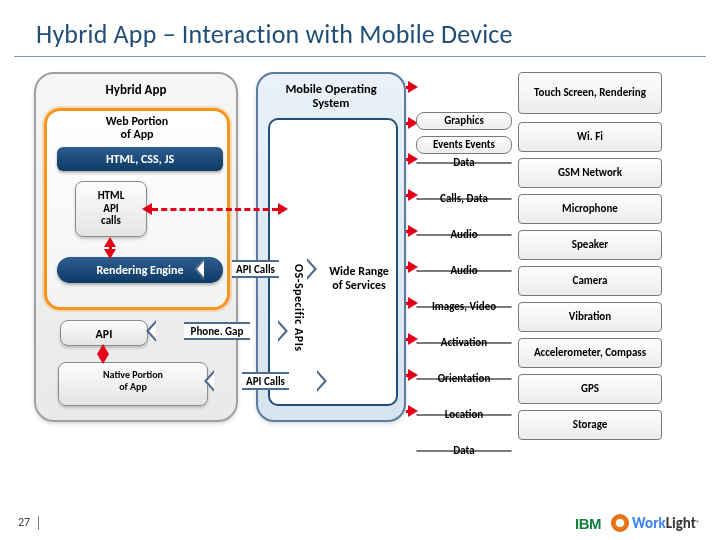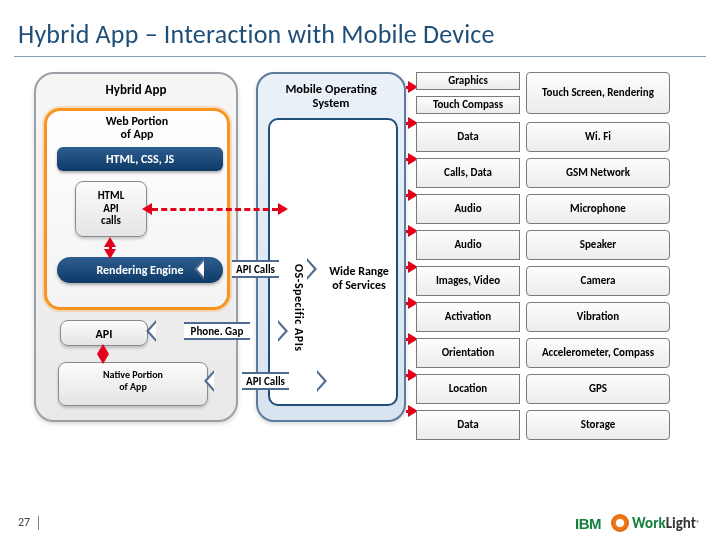--- a/index.html
+++ b/index.html
@@ -1,17 +1,17 @@
 <!DOCTYPE html>
 <html><head>
 <meta charset="utf-8">
 <style>
   * { box-sizing: border-box; margin: 0; padding: 0; }
   body { width: 720px; height: 540px; font-family: "Segoe UI", Calibri, sans-serif; background: #fff; position: relative; overflow: hidden; }
-  .title { font-size: 26px; color: #1f4e79; font-weight: 400; padding: 18px 0 6px 18px; letter-spacing: 0.2px; }
+  .title { font-size: 26px; color: #1f4e79; font-weight: 400; padding: 18px 0 6px 36px; letter-spacing: 0.2px; }
   .title-underline { height: 1px; background: #7f9db9; margin: 0 14px 8px 14px; }
   .stage { position: absolute; left: 34px; top: 72px; width: 652px; height: 408px; }
   .hybrid-panel { position: absolute; left: 0; top: 0; width: 204px; height: 350px; border: 2px solid #9aa0a6; border-radius: 20px; background: linear-gradient(#f6f6f6,#e9e9e9); box-shadow: 0 2px 4px rgba(0,0,0,0.15); }
   .hybrid-head { text-align:center; font-weight:700; font-size:13px; padding:8px 0 6px; }
   .web-portion { position:absolute; left:8px; top:34px; width:186px; height:202px; border:3px solid #f7931e; border-radius:16px; background:linear-gradient(#fff,#f3f3f3); box-shadow:0 0 0 2px rgba(247,147,30,0.25); }
   .web-head { text-align:center; font-weight:700; font-size:12px; padding:4px 0 2px; line-height:1.1; }
   .htmlcss-box { position:absolute; left:10px; top:36px; width:166px; height:24px; border-radius:6px; text-align:center; font-weight:700; font-size:12px; color:#fff; line-height:24px; background:linear-gradient(#2e5e8f,#0d3a66); box-shadow:0 2px 3px rgba(0,0,0,0.3); }
   .htmlapi-box { position:absolute; left:28px; top:70px; width:72px; height:56px; border-radius:8px; text-align:center; font-weight:700; font-size:11px; line-height:1.15; padding-top:8px; border:1px solid #8a8a8a; background:linear-gradient(#fcfcfc,#e4e4e4); box-shadow:0 2px 3px rgba(0,0,0,0.2); }
   .render-box { position:absolute; left:10px; top:146px; width:166px; height:26px; border-radius:16px; text-align:center; font-weight:700; font-size:12px; color:#fff; line-height:26px; background:linear-gradient(#2e5e8f,#0d3a66); box-shadow:0 2px 3px rgba(0,0,0,0.3); }
   .api-box { position:absolute; left:24px; top:246px; width:88px; height:26px; border-radius:8px; text-align:center; font-weight:700; font-size:12px; line-height:26px; border:1px solid #8a8a8a; background:linear-gradient(#fcfcfc,#e4e4e4); box-shadow:0 2px 3px rgba(0,0,0,0.2); }
@@ -35,29 +35,29 @@
   .dash-head-r { right:0; border-left:10px solid #e2001a; }
   .solid-arrow { position:absolute; height:6px; }
   .solid-line { position:absolute; left:10px; right:10px; top:2px; height:3px; background:#e2001a; }
   .vert-arrow { position:absolute; width:6px; }
   .vert-line { position:absolute; top:10px; bottom:10px; left:2px; width:3px; background:#e2001a; }
   .vert-head-t, .vert-head-b { position:absolute; width:0; height:0; border-left:6px solid transparent; border-right:6px solid transparent; left:-3px; }
   .vert-head-t { top:0; border-bottom:10px solid #e2001a; }
   .vert-head-b { bottom:0; border-top:10px solid #e2001a; }
   .grid { position:absolute; left:382px; top:0; width:270px; }
   .grow { display:flex; height:30px; margin-bottom:6px; }
-  .gcell-l { width:104px; border:1px solid #7a7a7a; background:linear-gradient(#fdfdfd,#ececec); font-size:11px; font-weight:700; display:flex; align-items:center; justify-content:center; border-radius:0; margin-right:6px; padding:0 4px; text-align:center; line-height:1.1; }
+  .gcell-l { width:96px; border:1px solid #7a7a7a; background:linear-gradient(#fdfdfd,#ececec); font-size:11px; font-weight:700; display:flex; align-items:center; justify-content:center; border-radius:8px; margin-right:6px; padding:0 4px; text-align:center; line-height:1.1;margin-top:40px; }
   .gcell-r { width:144px; border:1px solid #7a7a7a; background:linear-gradient(#fdfdfd,#ececec); font-size:11px; font-weight:700; display:flex; align-items:center; justify-content:center; border-radius:4px; padding:0 4px; text-align:center; line-height:1.1; }
   .slide-num { position:absolute; left:18px; bottom:10px; font-size:12px; color:#404040; }
   .slide-num::after { content:""; display:inline-block; width:1px; height:14px; background:#808080; margin-left:8px; vertical-align:middle; }
   .footer-logo { position:absolute; right:20px; bottom:8px; display:flex; align-items:center; }
   .ibm-word { font-family:"Arial Black",sans-serif; font-weight:900; font-size:15px; color:#15803d; margin-right:10px; letter-spacing:-0.5px; }
   .wl-gear { width:18px; height:18px; border-radius:50%; background:radial-gradient(#ff8b2c,#d65c00); margin-right:3px; position:relative; }
   .wl-gear::before { content:""; position:absolute; left:5px; top:5px; width:8px; height:8px; border-radius:50%; background:#fff; }
-  .wl-text1 { color:#15803d; font-weight:700; font-size:15px; }
+  .wl-text1 { color:#3b82f6; font-weight:700; font-size:15px; }
   .wl-text2 { color:#333; font-weight:700; font-size:15px; }
   .wl-tm { font-size:8px; color:#333; vertical-align:super; }
 </style>
 </head>
 <body>
 
 <div class="title">Hybrid App – Interaction with Mobile Device</div>
 <div class="title-underline"></div>
 
 <div class="stage">
@@ -168,21 +168,21 @@
         <div class="dash-head-r"></div>
       </div>
   </div>
 
   <div class="grid">
     <div class="grow" style="height:42px">
       <div class="gcell-l" style="height:18px; align-self:flex-start">Graphics</div>
       <div class="gcell-r" style="height:42px">Touch Screen, Rendering</div>
     </div>
     <div class="grow" style="margin-top:-24px; height:20px">
-      <div class="gcell-l" style="height:18px">Touch Compass</div>
+      <div class="gcell-l" style="height:18px">Events Events</div>
       <div style="width:144px"></div>
     </div>
     <div class="grow">
         <div class="gcell-l">Data</div>
         <div class="gcell-r">Wi. Fi</div>
       </div>
     <div class="grow">
         <div class="gcell-l">Calls, Data</div>
         <div class="gcell-r">GSM Network</div>
       </div>

